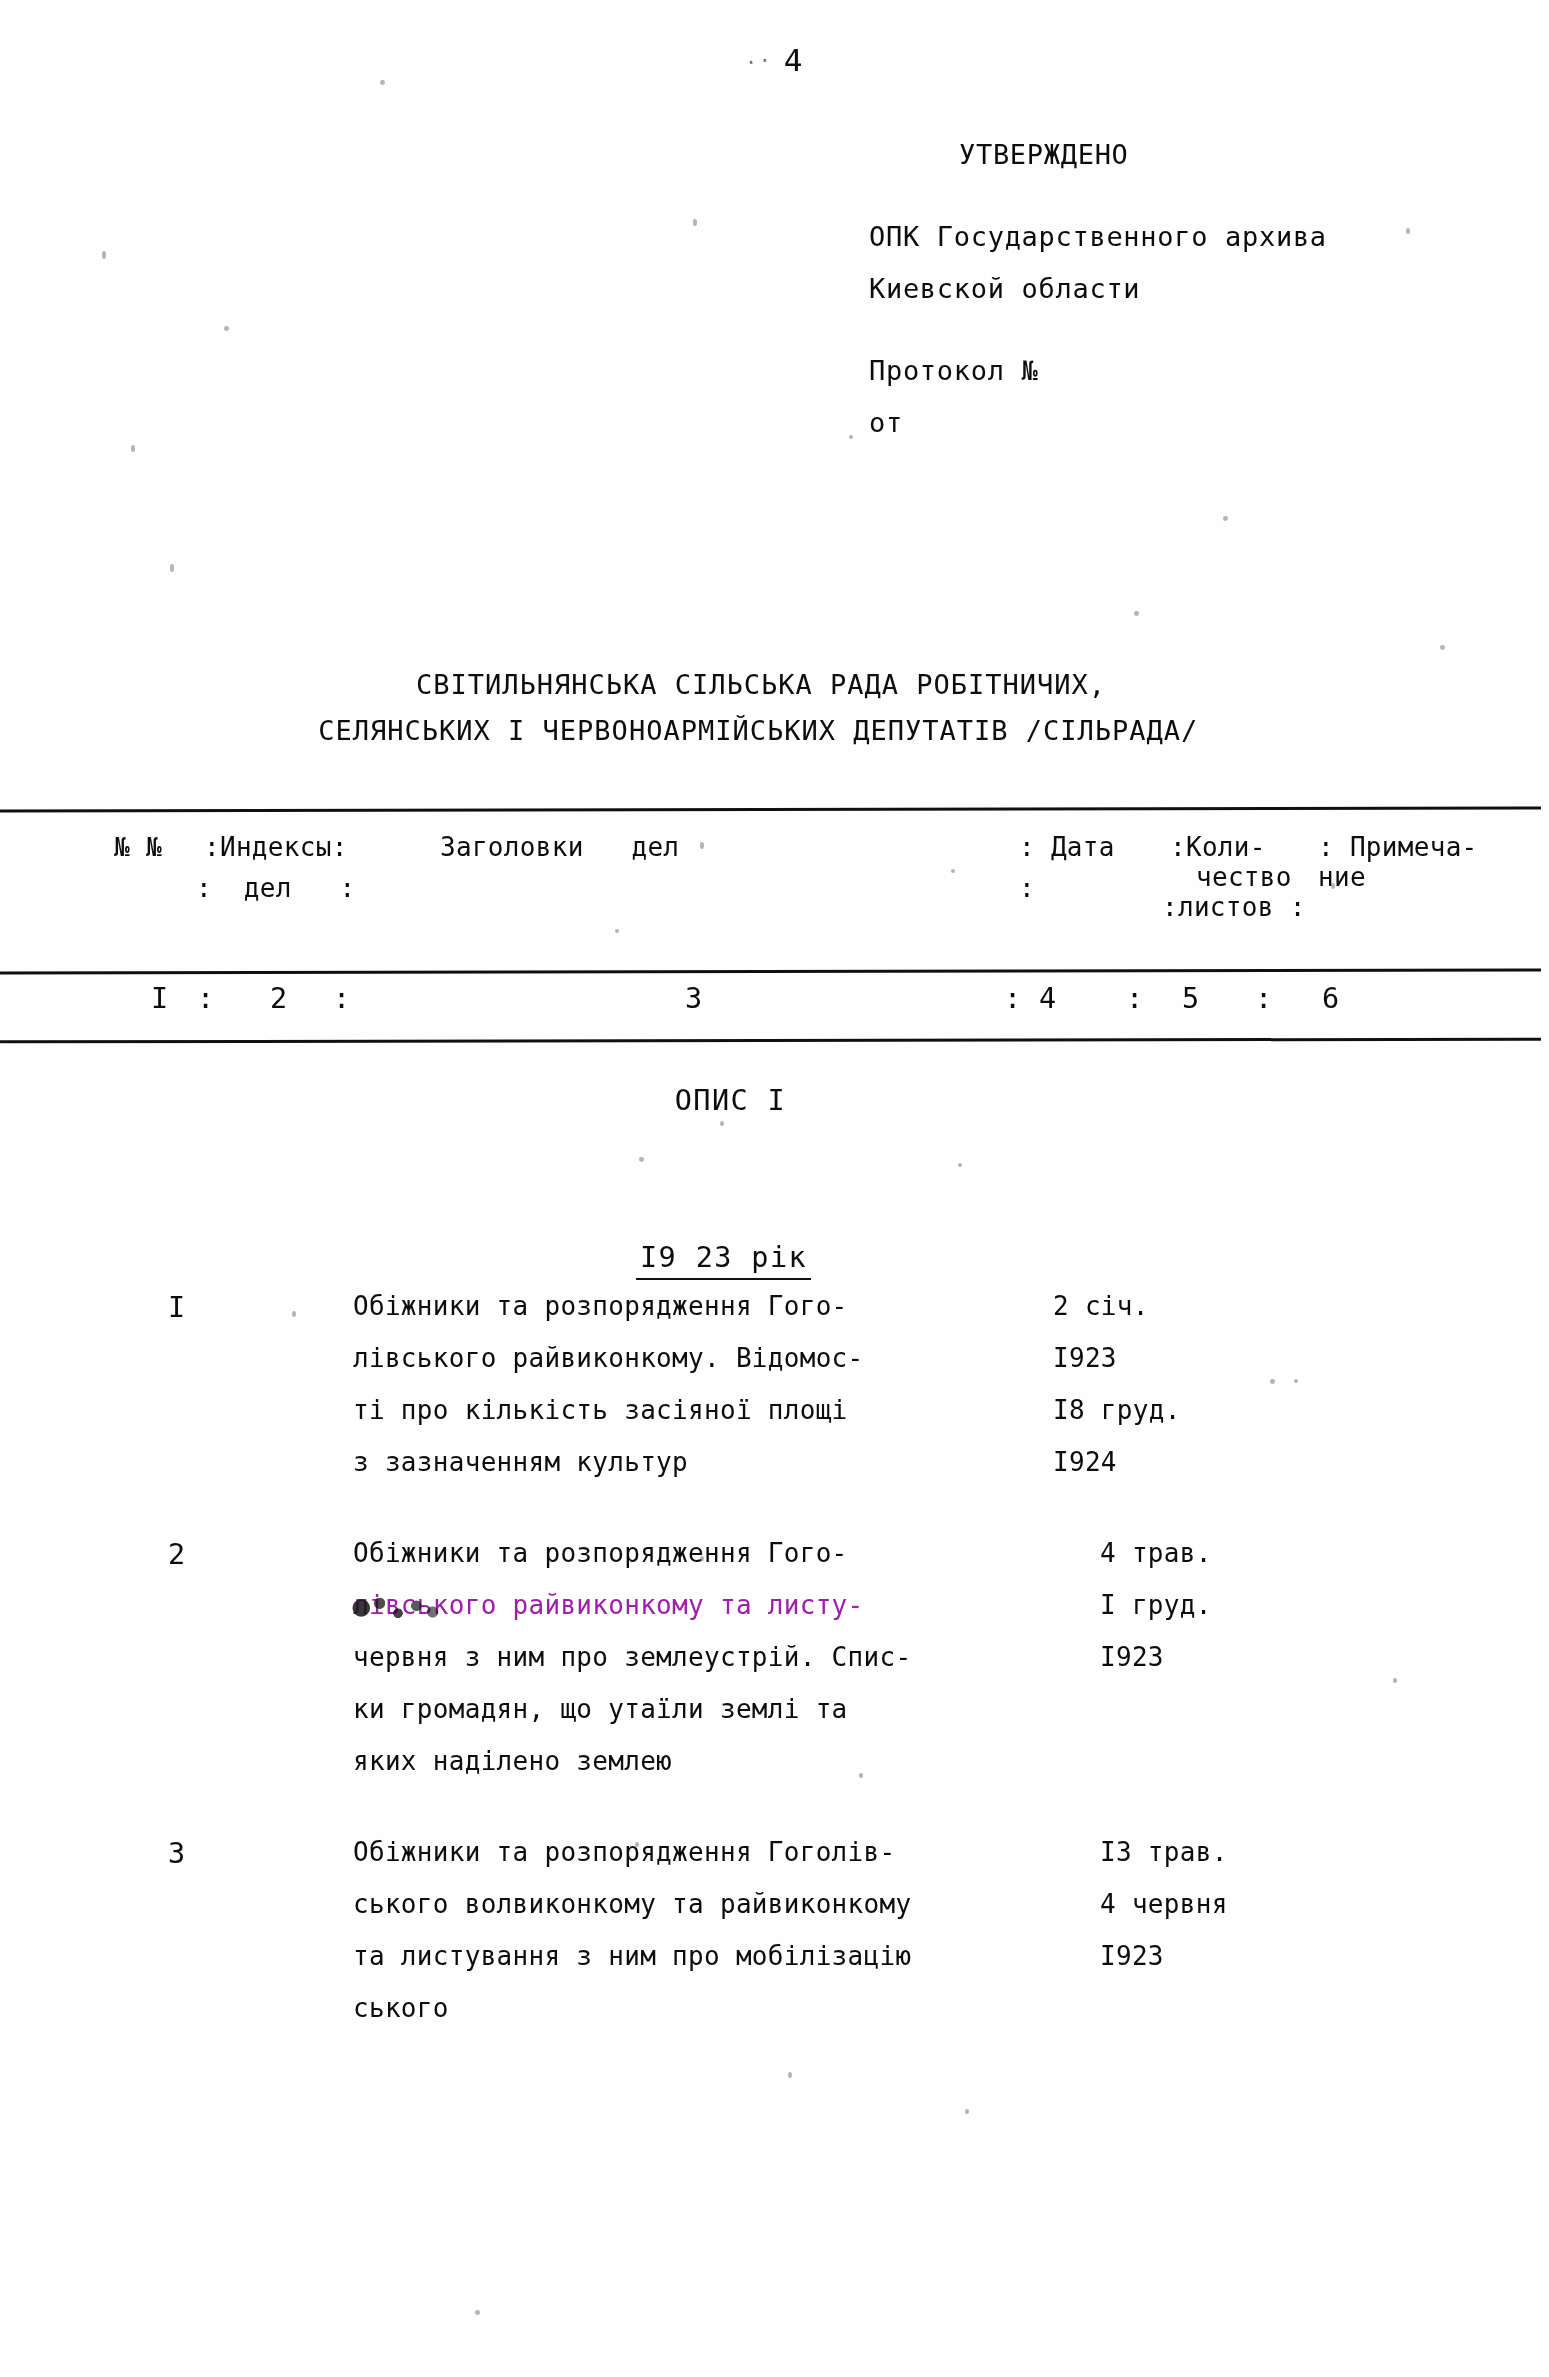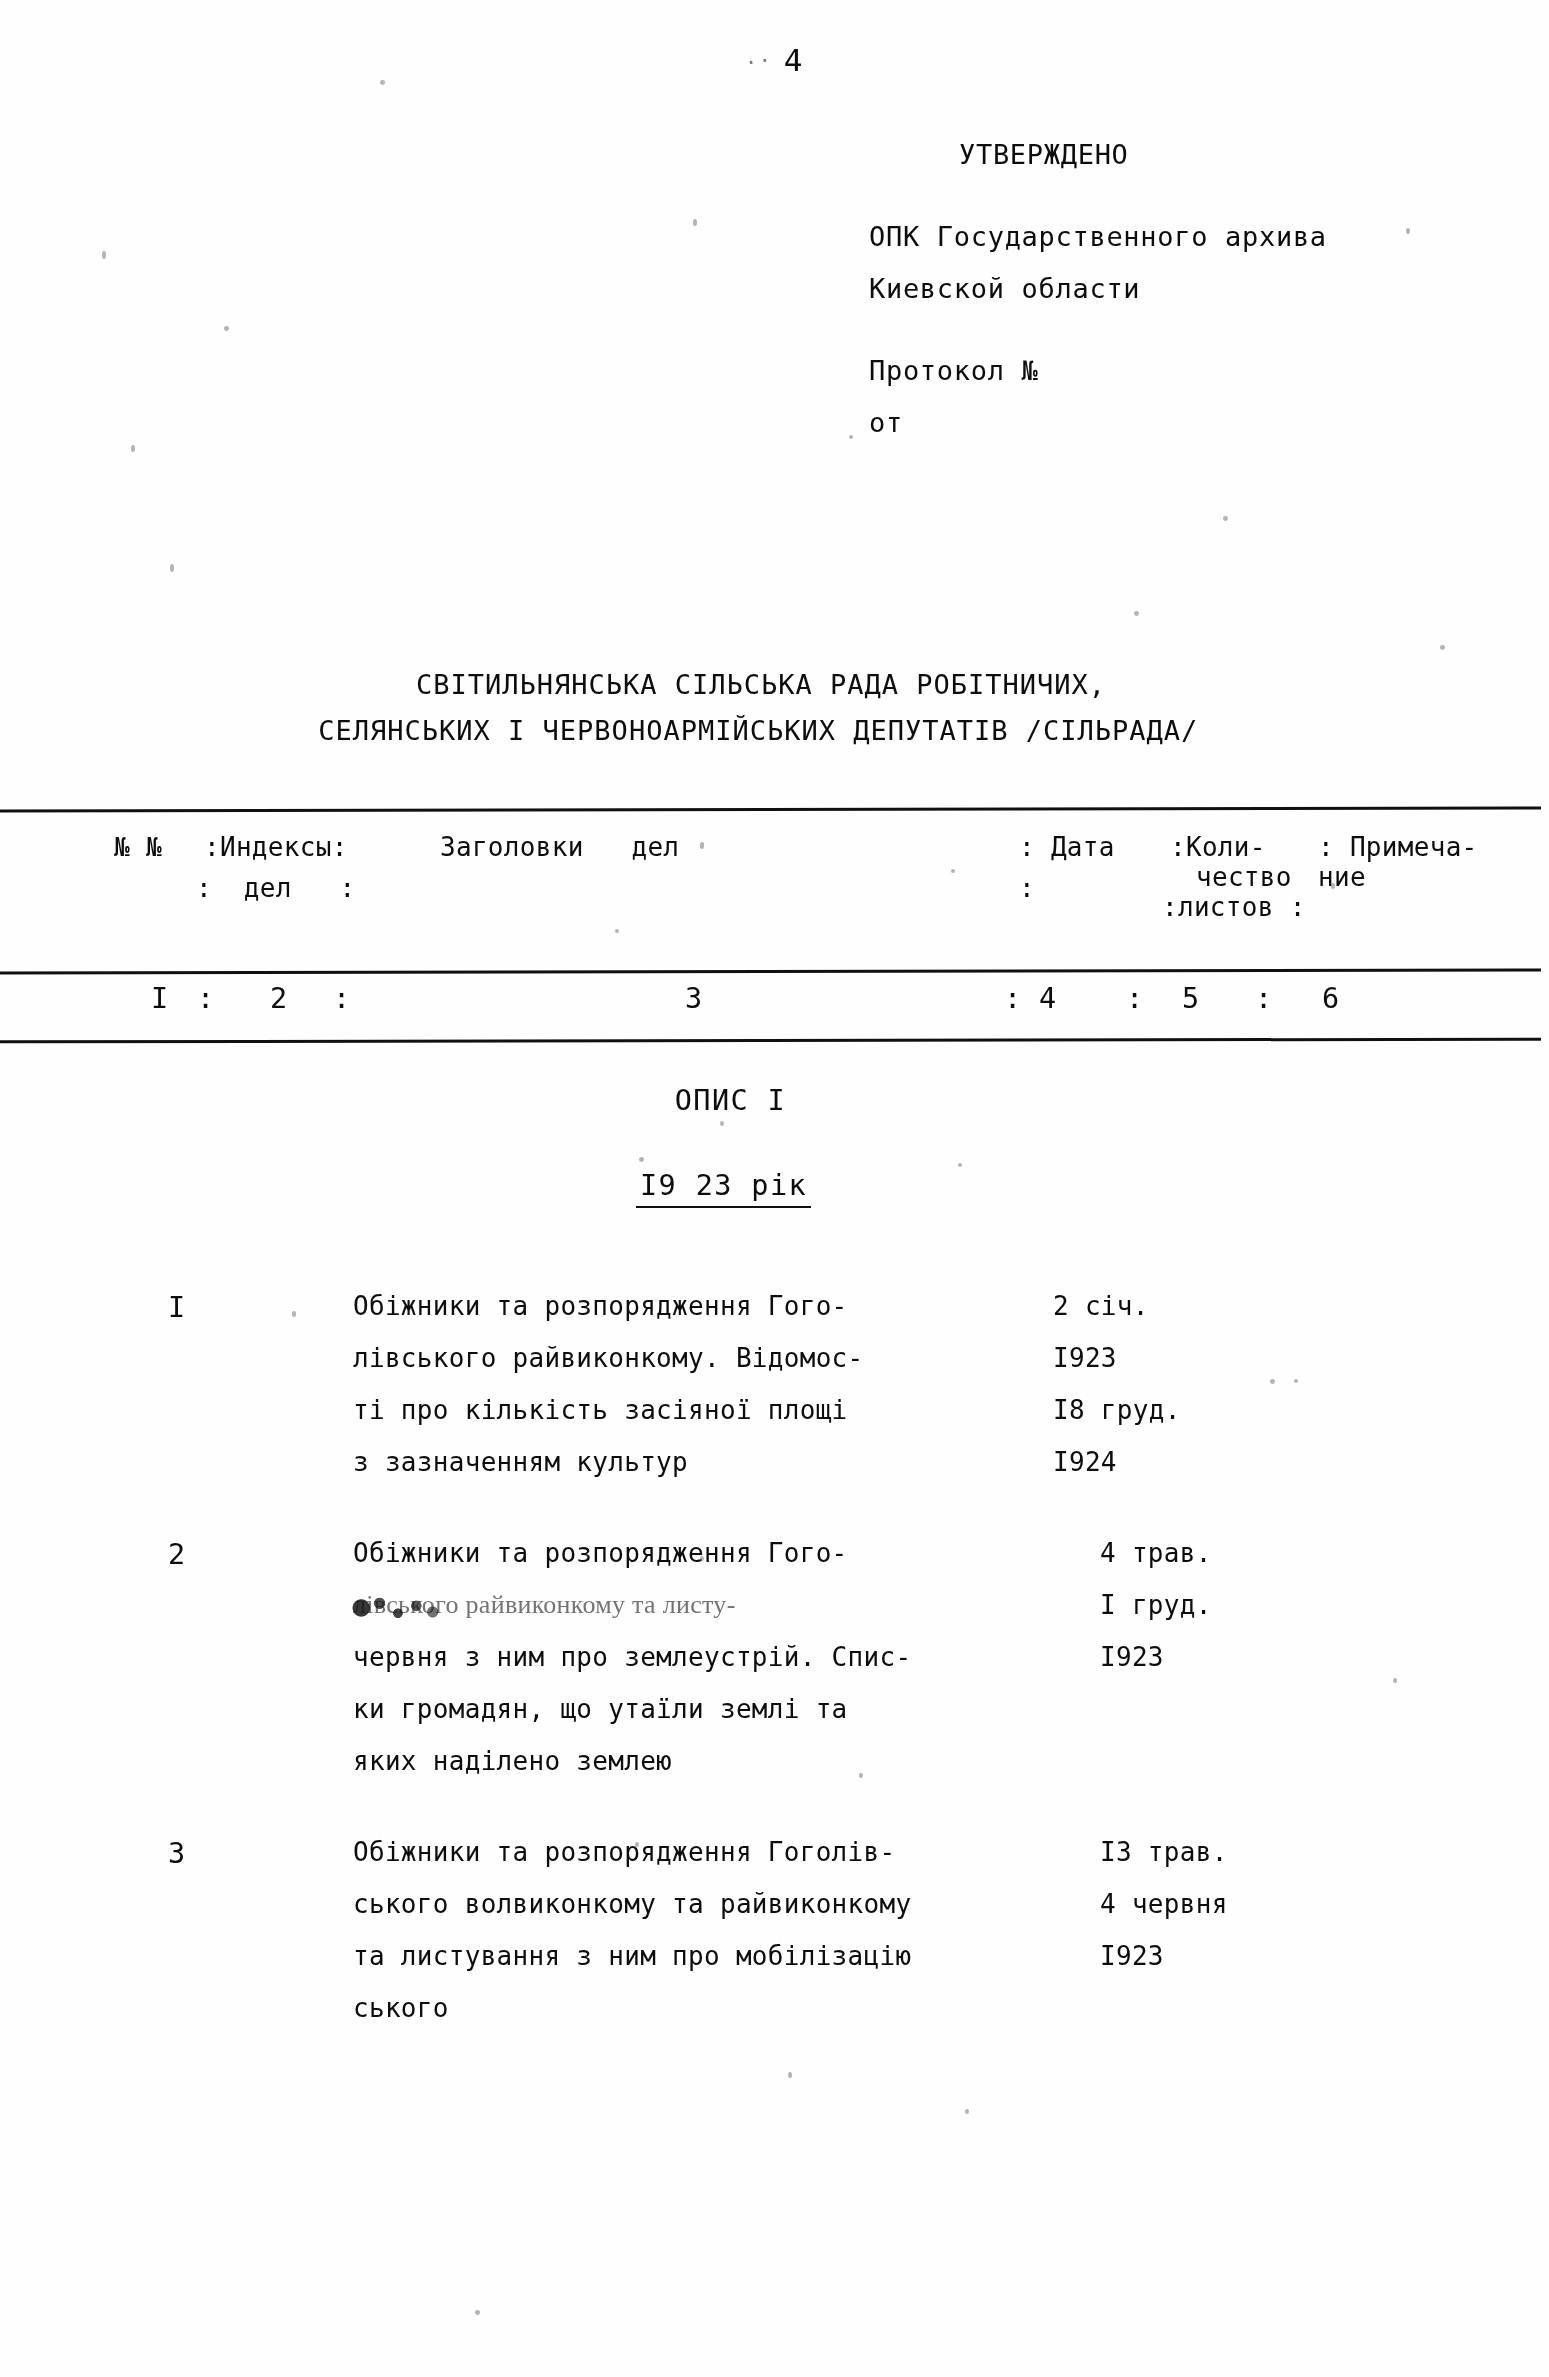--- a/index.html
+++ b/index.html
@@ -134,21 +134,21 @@
     left: 0;
     width: 1549px;
     text-align: center;
     font-size: 28.5px;
     letter-spacing: 1.4px;
     padding-right: 88px;
     box-sizing: border-box;
   }
   .year-heading {
     position: absolute;
-    top: 1169px;
+    top: 1241px;
     left: 0;
     width: 1547px;
     text-align: center;
     font-size: 28.5px;
     letter-spacing: 1.4px;
     padding-right: 100px;
     box-sizing: border-box;
   }
   .year-heading span {
     border-bottom: 2.7px solid #111;
@@ -183,22 +183,21 @@
     height: 52px;
     font-size: 26px;
     letter-spacing: 0.3px;
     white-space: pre;
   }
   .eline .etext { position: absolute; left: 0; top: 0; }
   .eline .edate { position: absolute; top: 0; white-space: pre; }
 
   .smudged {
     position: relative;
-    color: #737373;
-    font-family: Liberation Serif, serif;
+    color: #a21caf;
   }
   .smudged::after {
     content: "";
     position: absolute;
     left: -4.1px;
     top: 4.1px;
     width: 102px;
     height: 31px;
     background:
       radial-gradient(circle at 12% 45%, rgba(20,20,20,.85) 0 9%, transparent 10%),

